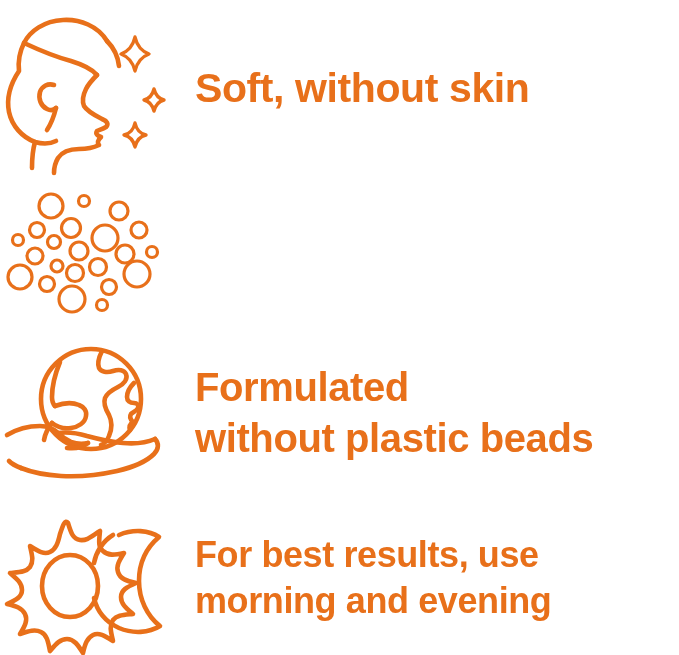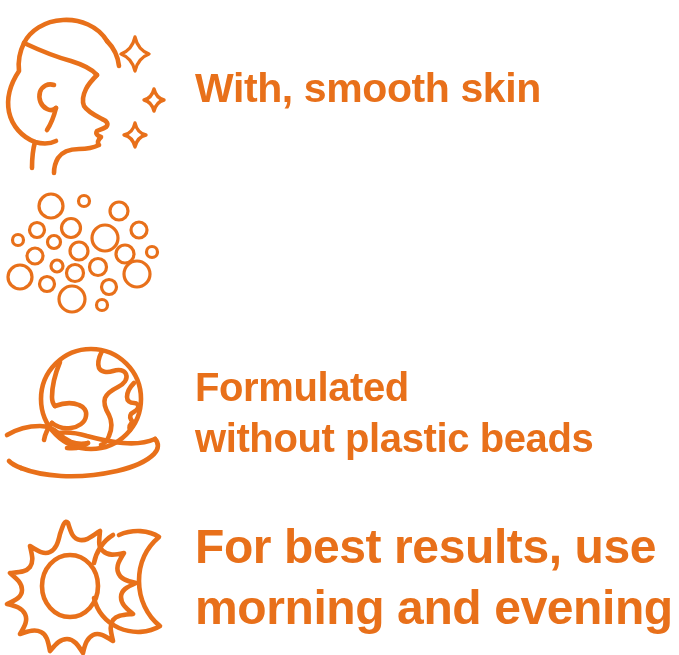--- a/index.html
+++ b/index.html
@@ -56,21 +56,21 @@
     color: #E8701A;
     font-weight: bold;
     font-size: 41px;
     line-height: 1.27;
     letter-spacing: -0.4px;
     white-space: pre-line;
     margin: 0;
   }
   .row-2 .benefit-text { font-size: 40px; }
   .row-3 .benefit-text { font-size: 40px; }
-  .row-4 .benefit-text { font-size: 48px; }
+  .row-4 .benefit-text { font-size: 36px; }
 
   svg { display: block; overflow: visible; }
   .ln {
     fill: none;
     stroke: #E8701A;
     stroke-width: 4.6;
     stroke-linecap: round;
     stroke-linejoin: round;
   }
   .ln-thin {
@@ -135,21 +135,21 @@
                                    C156 85.5 158.5 82 160 76 Z" stroke="#E8701A"></path>
 
           <path class="ln-thin" d="M141 110 C142.5 117 145.5 120.5 152 122
                                    C145.5 123.5 142.5 127 141 134
                                    C139.5 127 136.5 123.5 130 122
                                    C136.5 120.5 139.5 117 141 110 Z" stroke="#E8701A"></path>
         </svg>
       </span>
     </div>
     <div class="text-cell">
-      <p class="benefit-text" style="color: rgb(232, 112, 26);">With, smooth skin</p>
+      <p class="benefit-text" style="color: rgb(232, 112, 26);">Soft, without skin</p>
     </div>
   </div>
 
   <div class="benefit-row row-2">
     <div class="icon-cell">
       <span>
         <svg width="150" height="120" viewBox="0 0 150 120">
           <circle class="bub" cx="42" cy="18" r="12" stroke="#E8701A"></circle>
           <circle class="bub" cx="75" cy="13" r="5.5" stroke="#E8701A"></circle>
           <circle class="bub" cx="110" cy="23" r="9" stroke="#E8701A"></circle>

